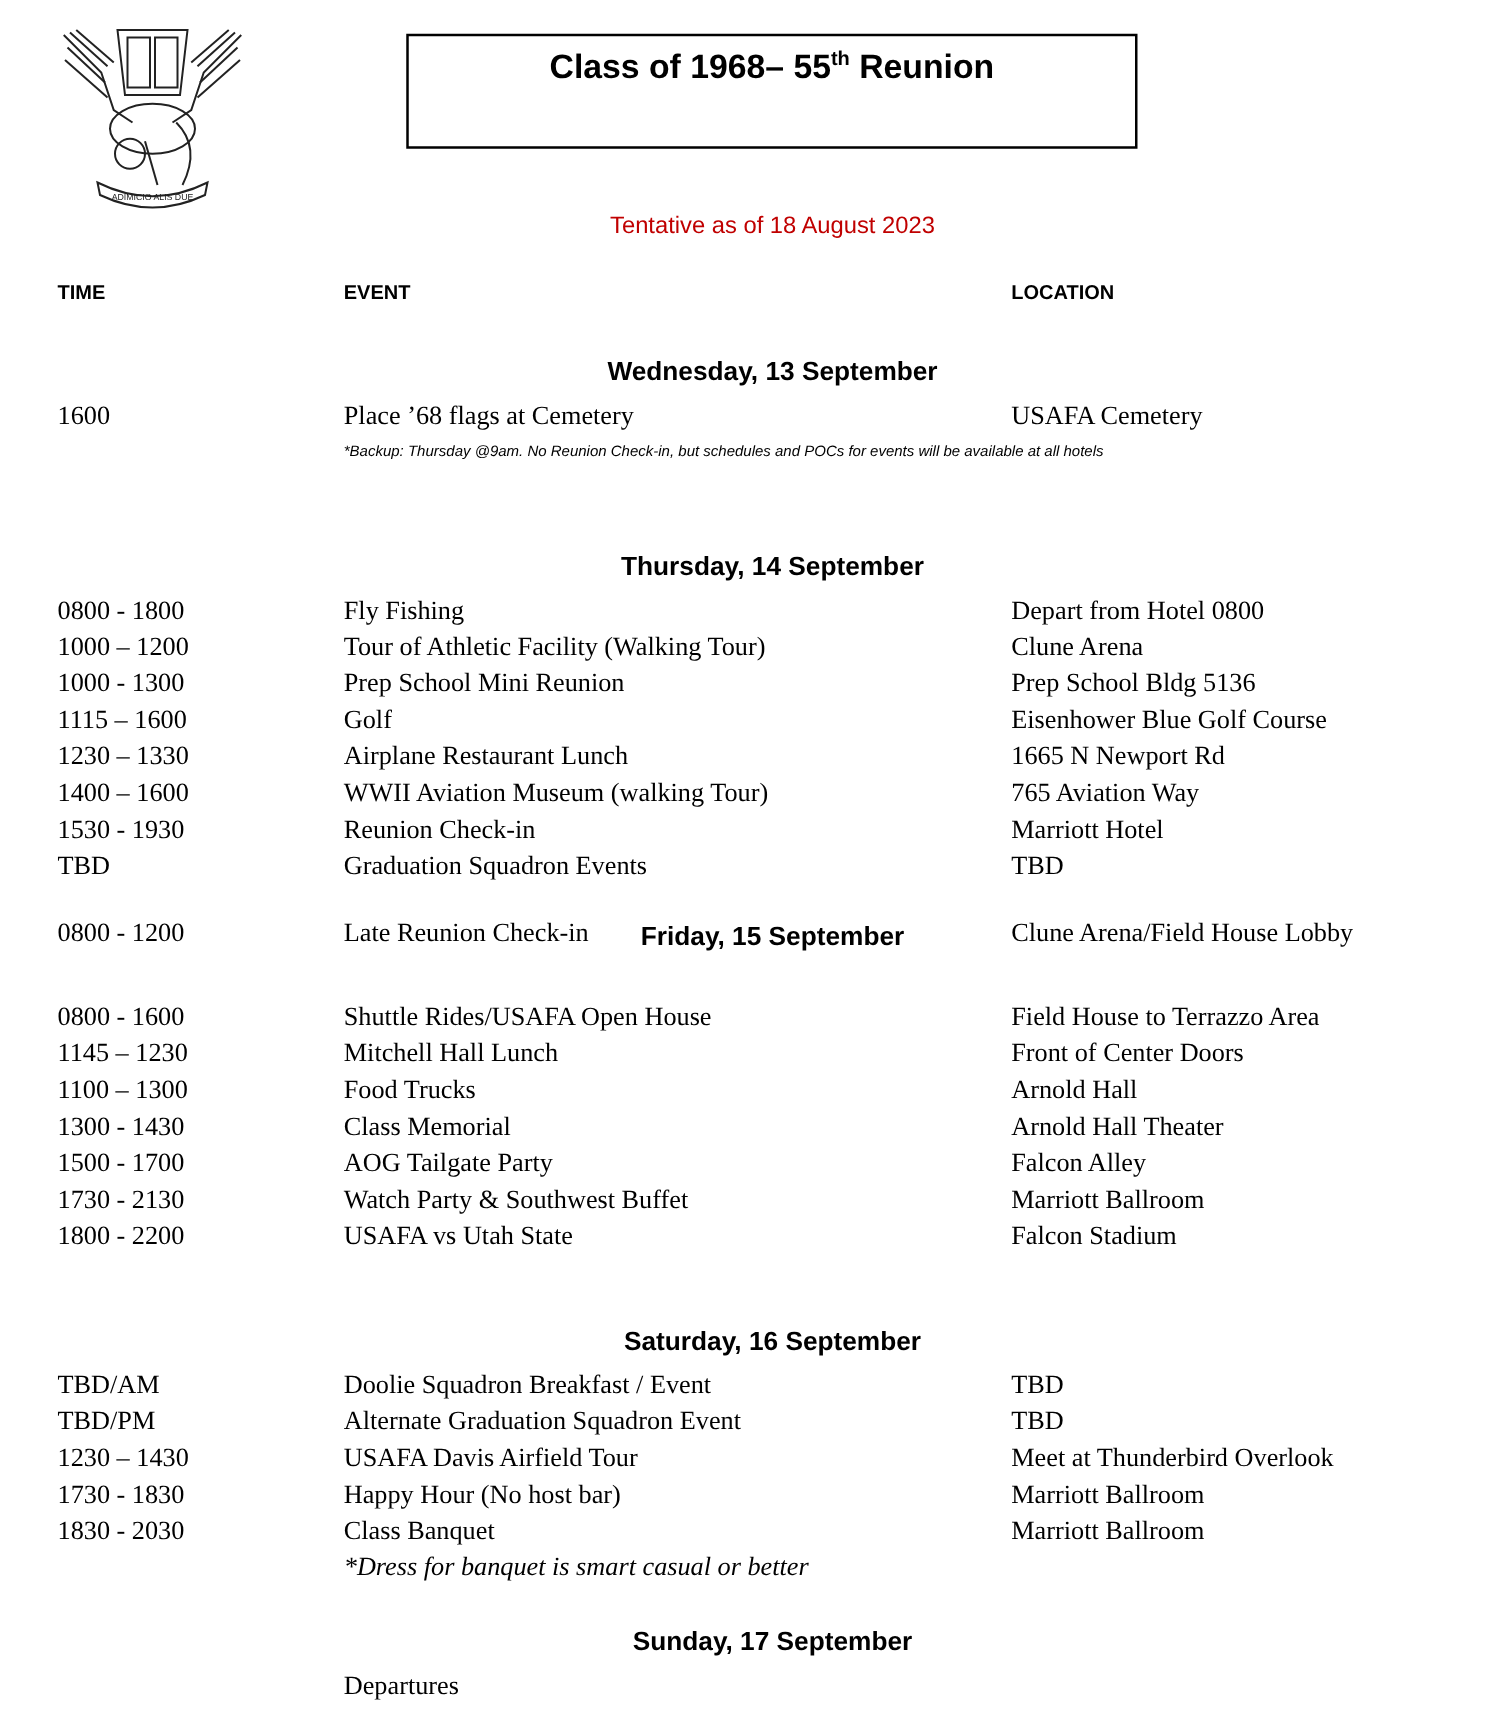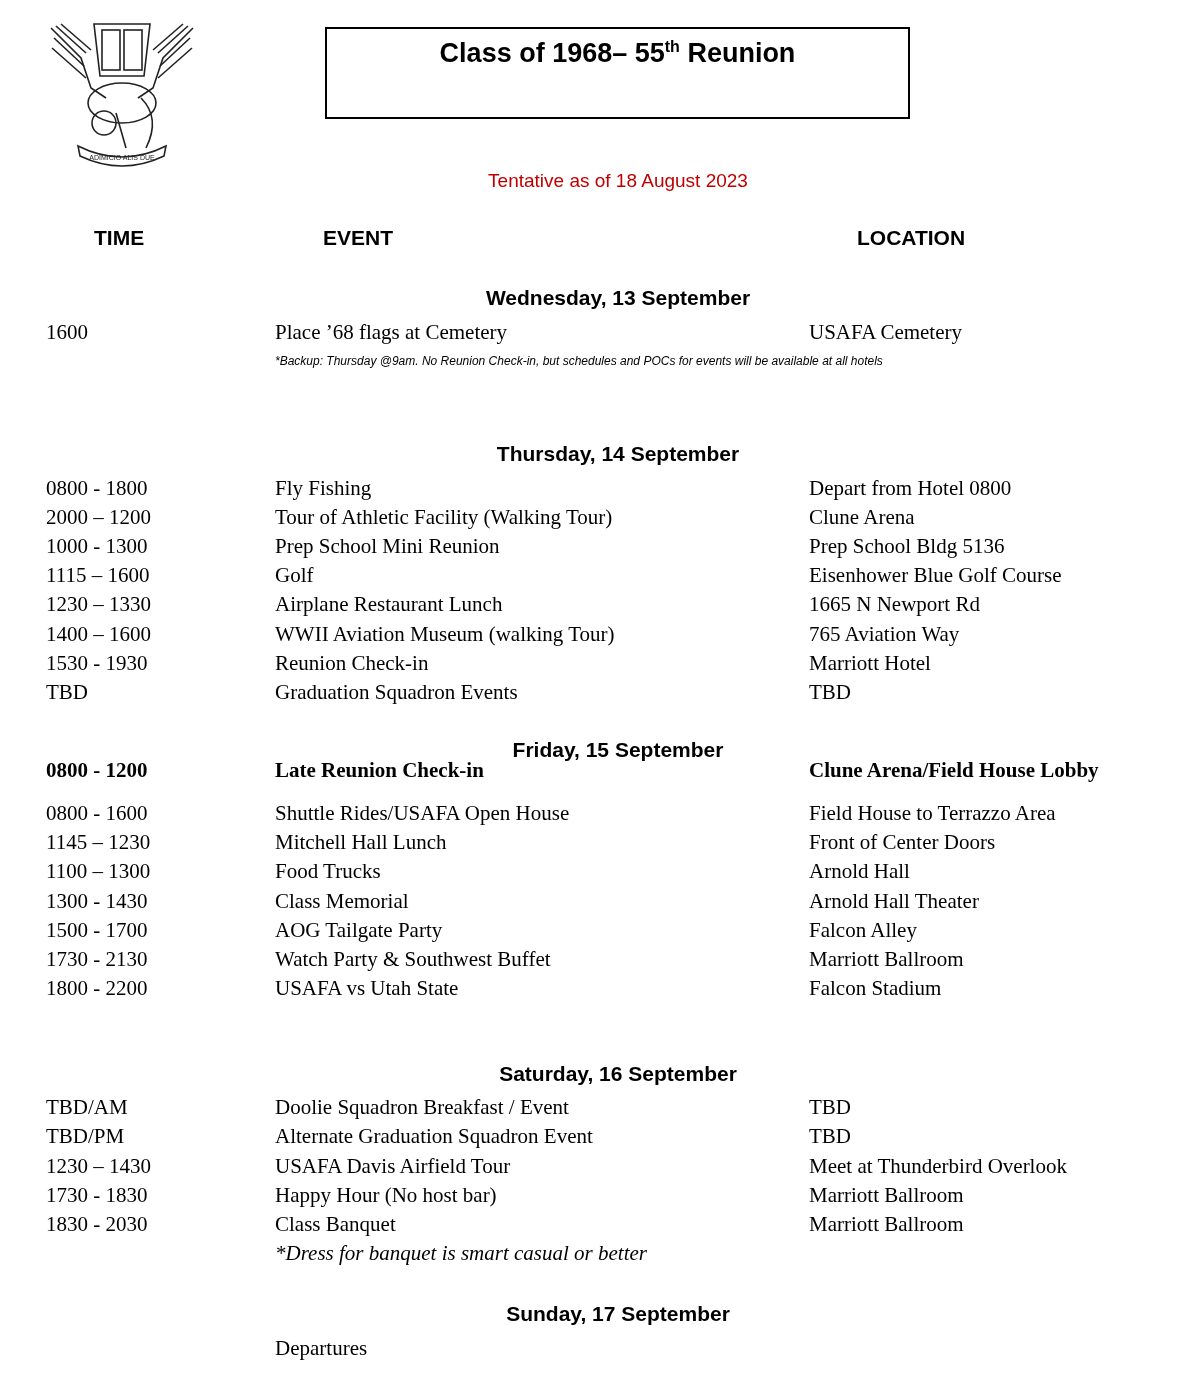--- a/index.html
+++ b/index.html
@@ -10,21 +10,21 @@
     border: 2px solid #000; box-sizing: border-box; text-align: center;
     font-family: "Liberation Sans", sans-serif; font-weight: bold; font-size: 27px; line-height: 41px;
     padding-top: 4px;
   }
   .title-box sup { font-size: 16px; vertical-align: 10px; line-height: 0; }
   .tentative {
     position: absolute; left: 0; width: 1236px; top: 170px; text-align: center;
     font-family: "Liberation Sans", sans-serif; font-size: 19px;
   }
   .col-head {
-    position: absolute; top: 226px; font-family: "Liberation Sans", sans-serif; font-weight: bold; font-size: 21px; margin-left: 48px;
+    position: absolute; top: 226px; font-family: "Liberation Sans", sans-serif; font-weight: bold; font-size: 16px;
   }
   .day {
     position: absolute; left: 0; width: 1236px; text-align: center;
     font-family: "Liberation Sans", sans-serif; font-weight: bold; font-size: 21px;
   }
   .row {
     position: absolute; left: 0; width: 1036px; height: 29px;
     font-family: "Liberation Serif", serif; font-size: 21px; line-height: 29px; white-space: nowrap;
   }
   .row .t { position: absolute; left: 46px; }
@@ -90,21 +90,21 @@
 </div>
 <div class="note-sans" style="top:346px;">*Backup:  Thursday @9am.  No Reunion Check-in, but schedules and POCs for events will be available at all hotels</div>
 
 <div class="day" style="top:442px;">Thursday, 14 September</div>
 <div class="row" style="top:474px;">
   <span class="t">0800 - 1800</span>
   <span class="e">Fly Fishing</span>
   <span class="l">Depart from Hotel 0800</span>
 </div>
 <div class="row" style="top:503px;">
-  <span class="t">2000 – 1200</span>
+  <span class="t">1000 – 1200</span>
   <span class="e">Tour of Athletic Facility (Walking Tour)</span>
   <span class="l">Clune Arena</span>
 </div>
 <div class="row" style="top:532px;">
   <span class="t">1000 - 1300</span>
   <span class="e">Prep School Mini Reunion</span>
   <span class="l">Prep School Bldg 5136</span>
 </div>
 <div class="row" style="top:561px;">
   <span class="t">1115 – 1600</span>
@@ -126,21 +126,21 @@
   <span class="e">Reunion Check-in</span>
   <span class="l">Marriott Hotel</span>
 </div>
 <div class="row" style="top:678px;">
   <span class="t">TBD</span>
   <span class="e">Graduation Squadron Events</span>
   <span class="l">TBD</span>
 </div>
 
 <div class="day" style="top:738px;">Friday, 15 September</div>
-<div class="row" style="top:756px;font-weight:bold;">
+<div class="row" style="top:732px;">
   <span class="t">0800 - 1200</span>
   <span class="e">Late Reunion Check-in</span>
   <span class="l">Clune Arena/Field House Lobby</span>
 </div>
 <div class="row" style="top:799px;">
   <span class="t">0800 - 1600</span>
   <span class="e">Shuttle Rides/USAFA Open House</span>
   <span class="l">Field House to Terrazzo Area</span>
 </div>
 <div class="row" style="top:828px;">

